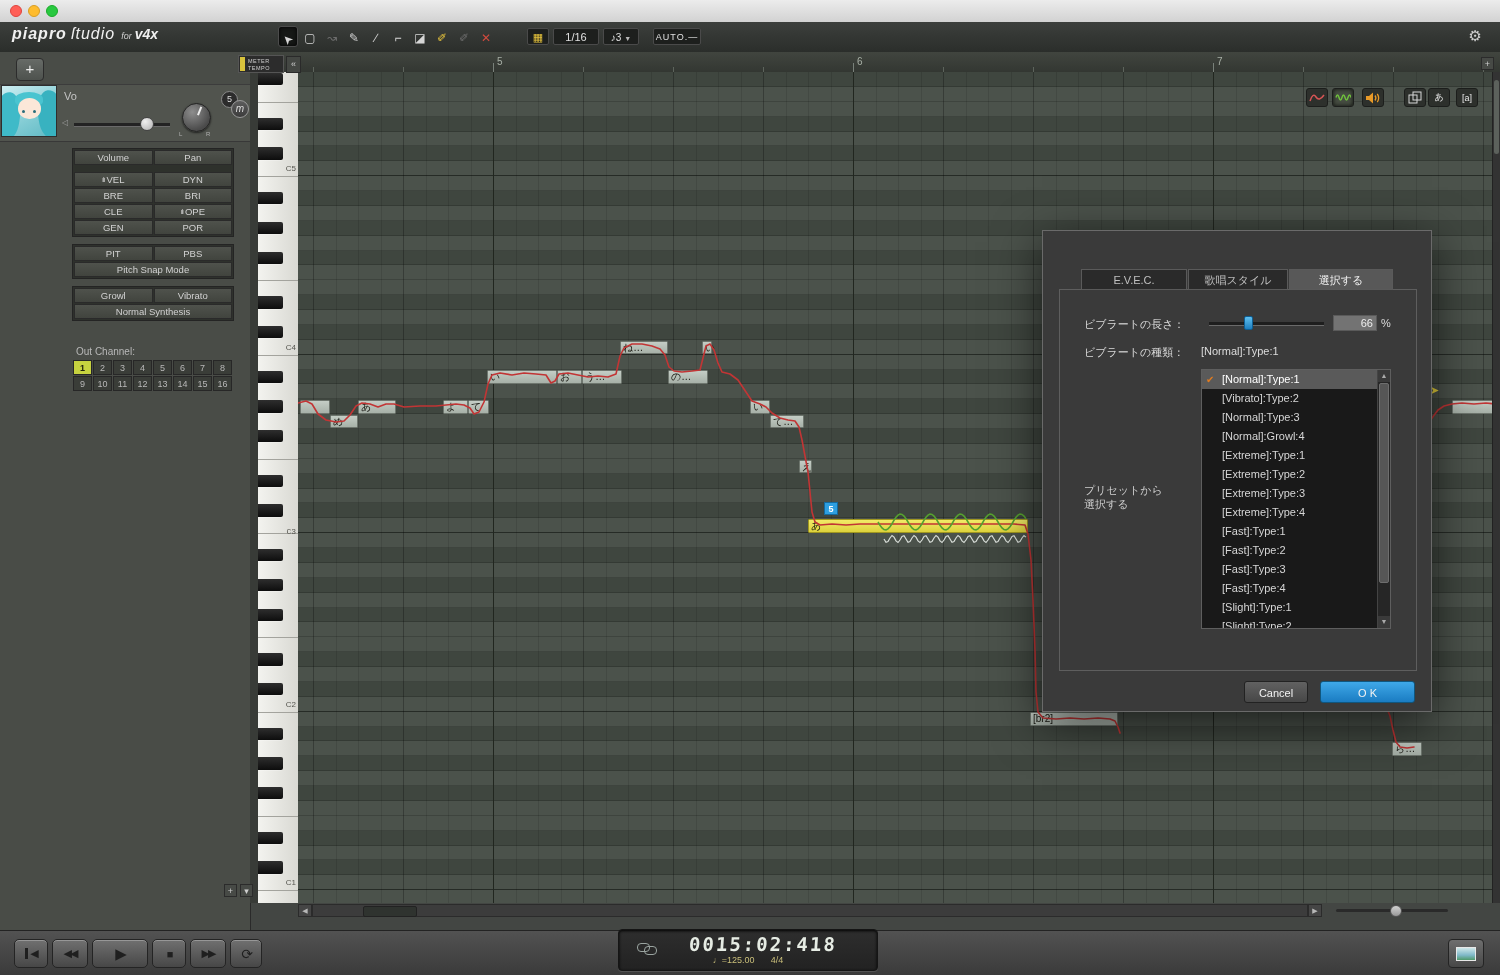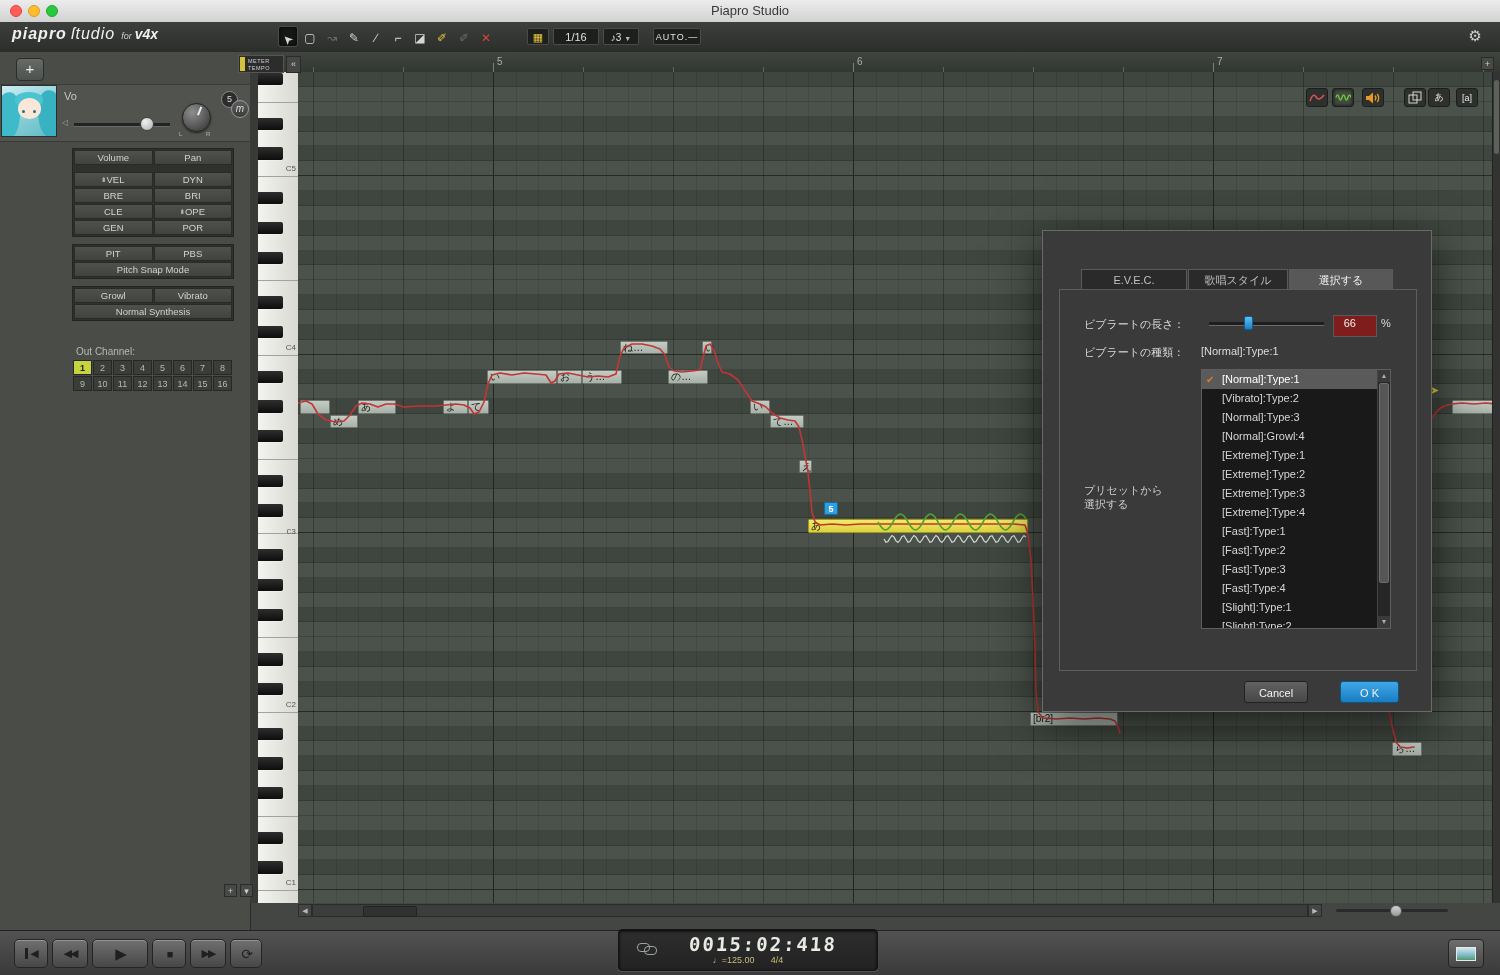--- a/index.html
+++ b/index.html
@@ -157,40 +157,40 @@
   #dialog-title-text{position:absolute;left:0;right:0;top:4px;text-align:center;font-size:11px;color:#cfcfcf}
   #dclose{position:absolute;right:8px;top:3px;color:#a8a8a8;font-size:12px}
   .dtab{position:absolute;top:38px;height:21px;background:#2a2a2a;border:1px solid #5a5a5a;
     color:#c0c0c0;font-size:11px;text-align:center;line-height:21px;box-sizing:border-box;z-index:2}
   .dtab.active{background:#585858;color:#f2f2f2}
   #dgroup{position:absolute;left:16px;top:58px;width:356px;height:380px;border:1px solid #5e5e5e}
   .dlabel{position:absolute;color:#dcdcdc;font-size:11px;white-space:nowrap}
   #dslider-track{position:absolute;left:166px;top:91px;width:115px;height:3px;background:#1e1e1e;border-bottom:1px solid #6a6a6a}
   #dslider-thumb{position:absolute;top:-6px;width:9px;height:14px;border-radius:2px;
     background:linear-gradient(#5fc0f0,#1e7fc0);border:1px solid #0e5f95;box-sizing:border-box}
-  #dvalue{position:absolute;left:290px;top:84px;width:44px;height:22px;background:#7f1d1d;
+  #dvalue{position:absolute;left:290px;top:84px;width:44px;height:16px;background:#737373;
     border:1px solid #5a5a5a;color:#eee;font-size:11px;text-align:right;line-height:15px;
-    padding-right:20px;box-sizing:border-box}
+    padding-right:3px;box-sizing:border-box}
   #dlist{position:absolute;left:158px;top:138px;width:190px;height:260px;background:#191919;
     border:1px solid #5e5e5e;overflow:hidden;box-sizing:border-box}
   #dlist-items{position:absolute;left:0;top:0;right:13px}
   .ditem{height:19px;line-height:19px;font-size:11px;color:#d6d6d6;padding-left:20px;
     position:relative;white-space:nowrap;overflow:hidden}
   .ditem.sel{background:#5a5a5a;color:#fff}
   .ditem .chk{position:absolute;left:4px;top:0;color:#e07b20;font-size:10px}
   #dscroll{position:absolute;right:0;top:0;width:13px;height:100%;background:#262626;border-left:1px solid #444;box-sizing:border-box}
   .darrow{position:absolute;left:0;width:12px;height:12px;background:#3a3a3a;color:#aaa;
     font-size:7px;text-align:center;line-height:12px}
   #dup{top:0} #ddown{bottom:0}
   #dthumb{position:absolute;left:1px;top:13px;width:10px;height:200px;background:#565656;
     border:1px solid #6e6e6e;border-radius:2px;box-sizing:border-box}
   .dbtn{position:absolute;top:450px;height:22px;border-radius:3px;font-size:11px;color:#f2f2f2;
     text-align:center;line-height:22px;border:1px solid #222;box-sizing:border-box}
   #dcancel{left:201px;width:64px;background:linear-gradient(#616161,#474747)}
-  #dok{left:297px;width:59px;background:linear-gradient(#3fa8e8,#1a7cc2);border-color:#10567e}
+  #dok{left:277px;width:95px;background:linear-gradient(#3fa8e8,#1a7cc2);border-color:#10567e}
 
   
   #transport{position:absolute;left:0;top:930px;width:100%;height:45px;
     background:linear-gradient(#525252,#3a3a3a);border-top:1px solid #232323}
   .tpbtn{position:absolute;top:8px;height:29px;border-radius:5px;
     background:linear-gradient(#707070,#474747);border:1px solid #242424;box-sizing:border-box;
     box-shadow:inset 0 1px 0 rgba(255,255,255,.28);display:flex;align-items:center;justify-content:center}
   .tpglyph{color:#1f1f1f;font-size:11px;letter-spacing:-2px}
   .tbar{display:in1line-block;width:3px;height:11px;background:#1f1f1f;margin-right:2px}
   #timebox{position:absolute;left:618px;top:-2px;width:258px;height:40px;border-radius:4px;
@@ -212,21 +212,20 @@
 </style>
 </head>
 <body>
 
 <div id="stage">
 
   <div id="titlebar">
     <span class="tl red"></span>
     <span class="tl yel"></span>
     <span class="tl grn"></span>
-    <div id="title">Piapro Studio</div>
   </div>
 
   <div id="toolbar">
     <div id="logo">
       <span id="logo-brand">piapro</span><span id="logo-product">ſtudio</span><span id="logo-for">for</span><span id="logo-edition">v4x</span>
     </div>
     <div id="tools">
         <div class="tool active"><span class="tglyph" style="transform: rotate(-135deg);">➤</span></div>
         <div class="tool"><span class="tglyph">▢</span></div>
         <div class="tool disabled"><span class="tglyph">↝</span></div>

